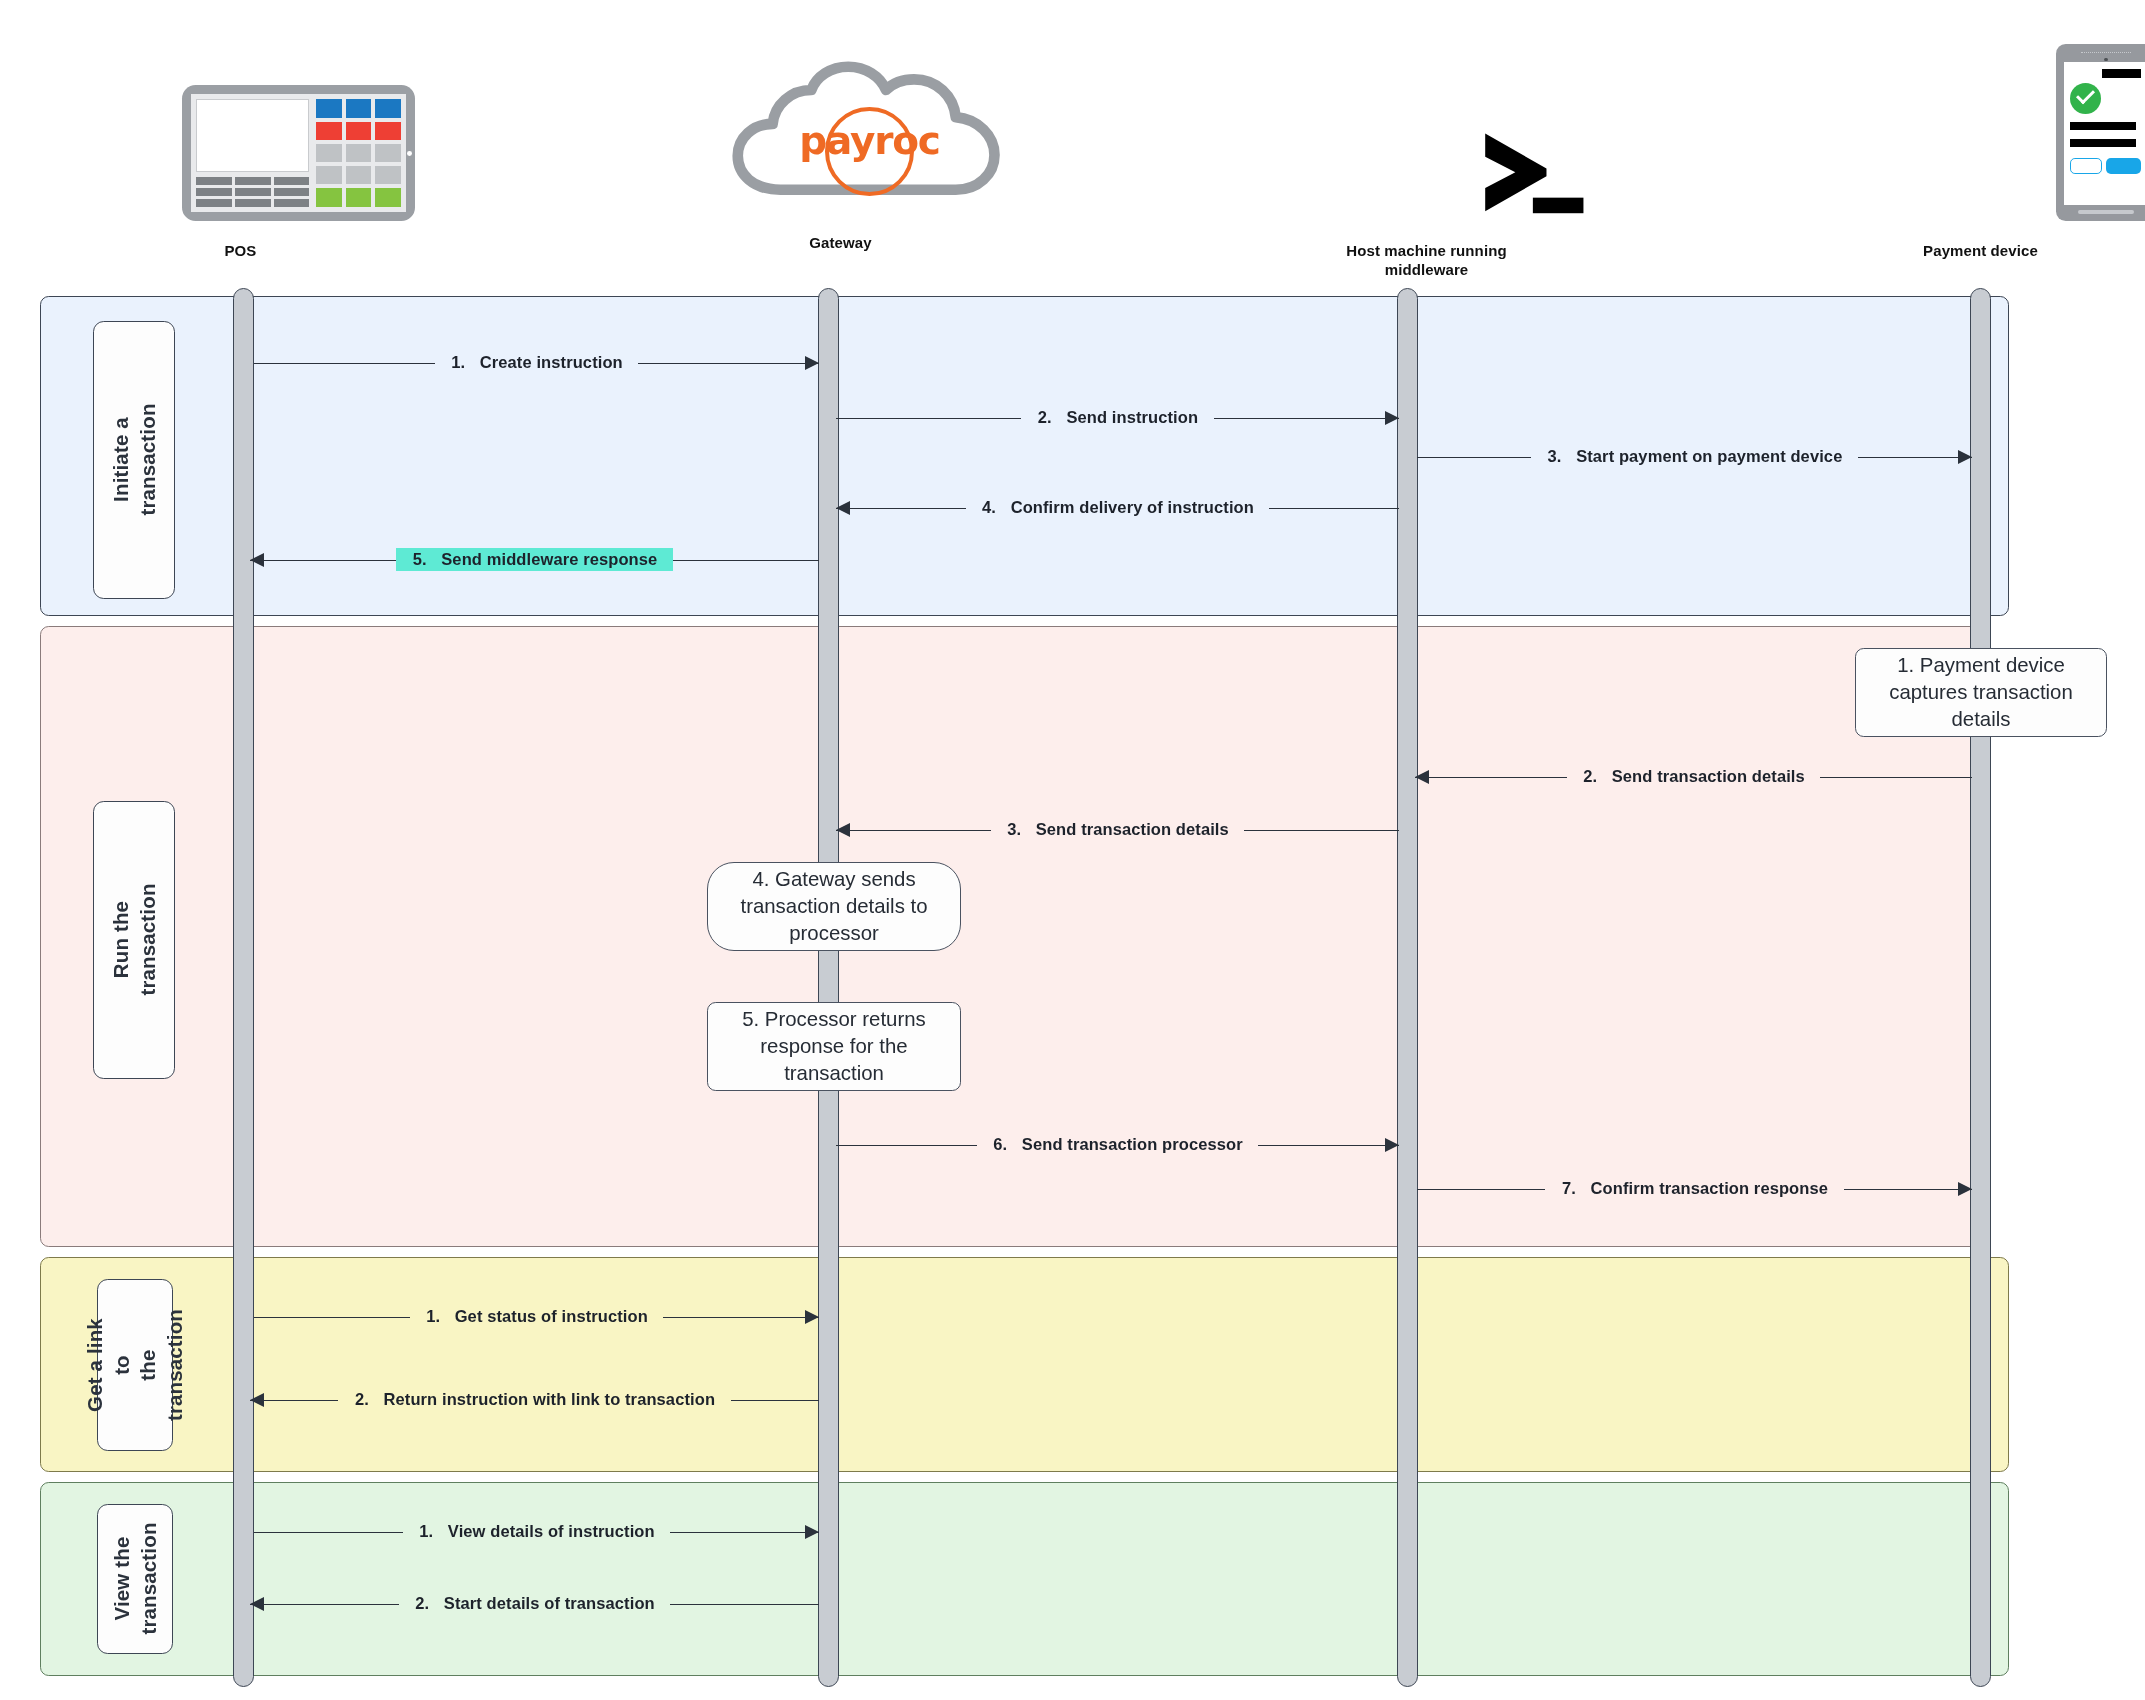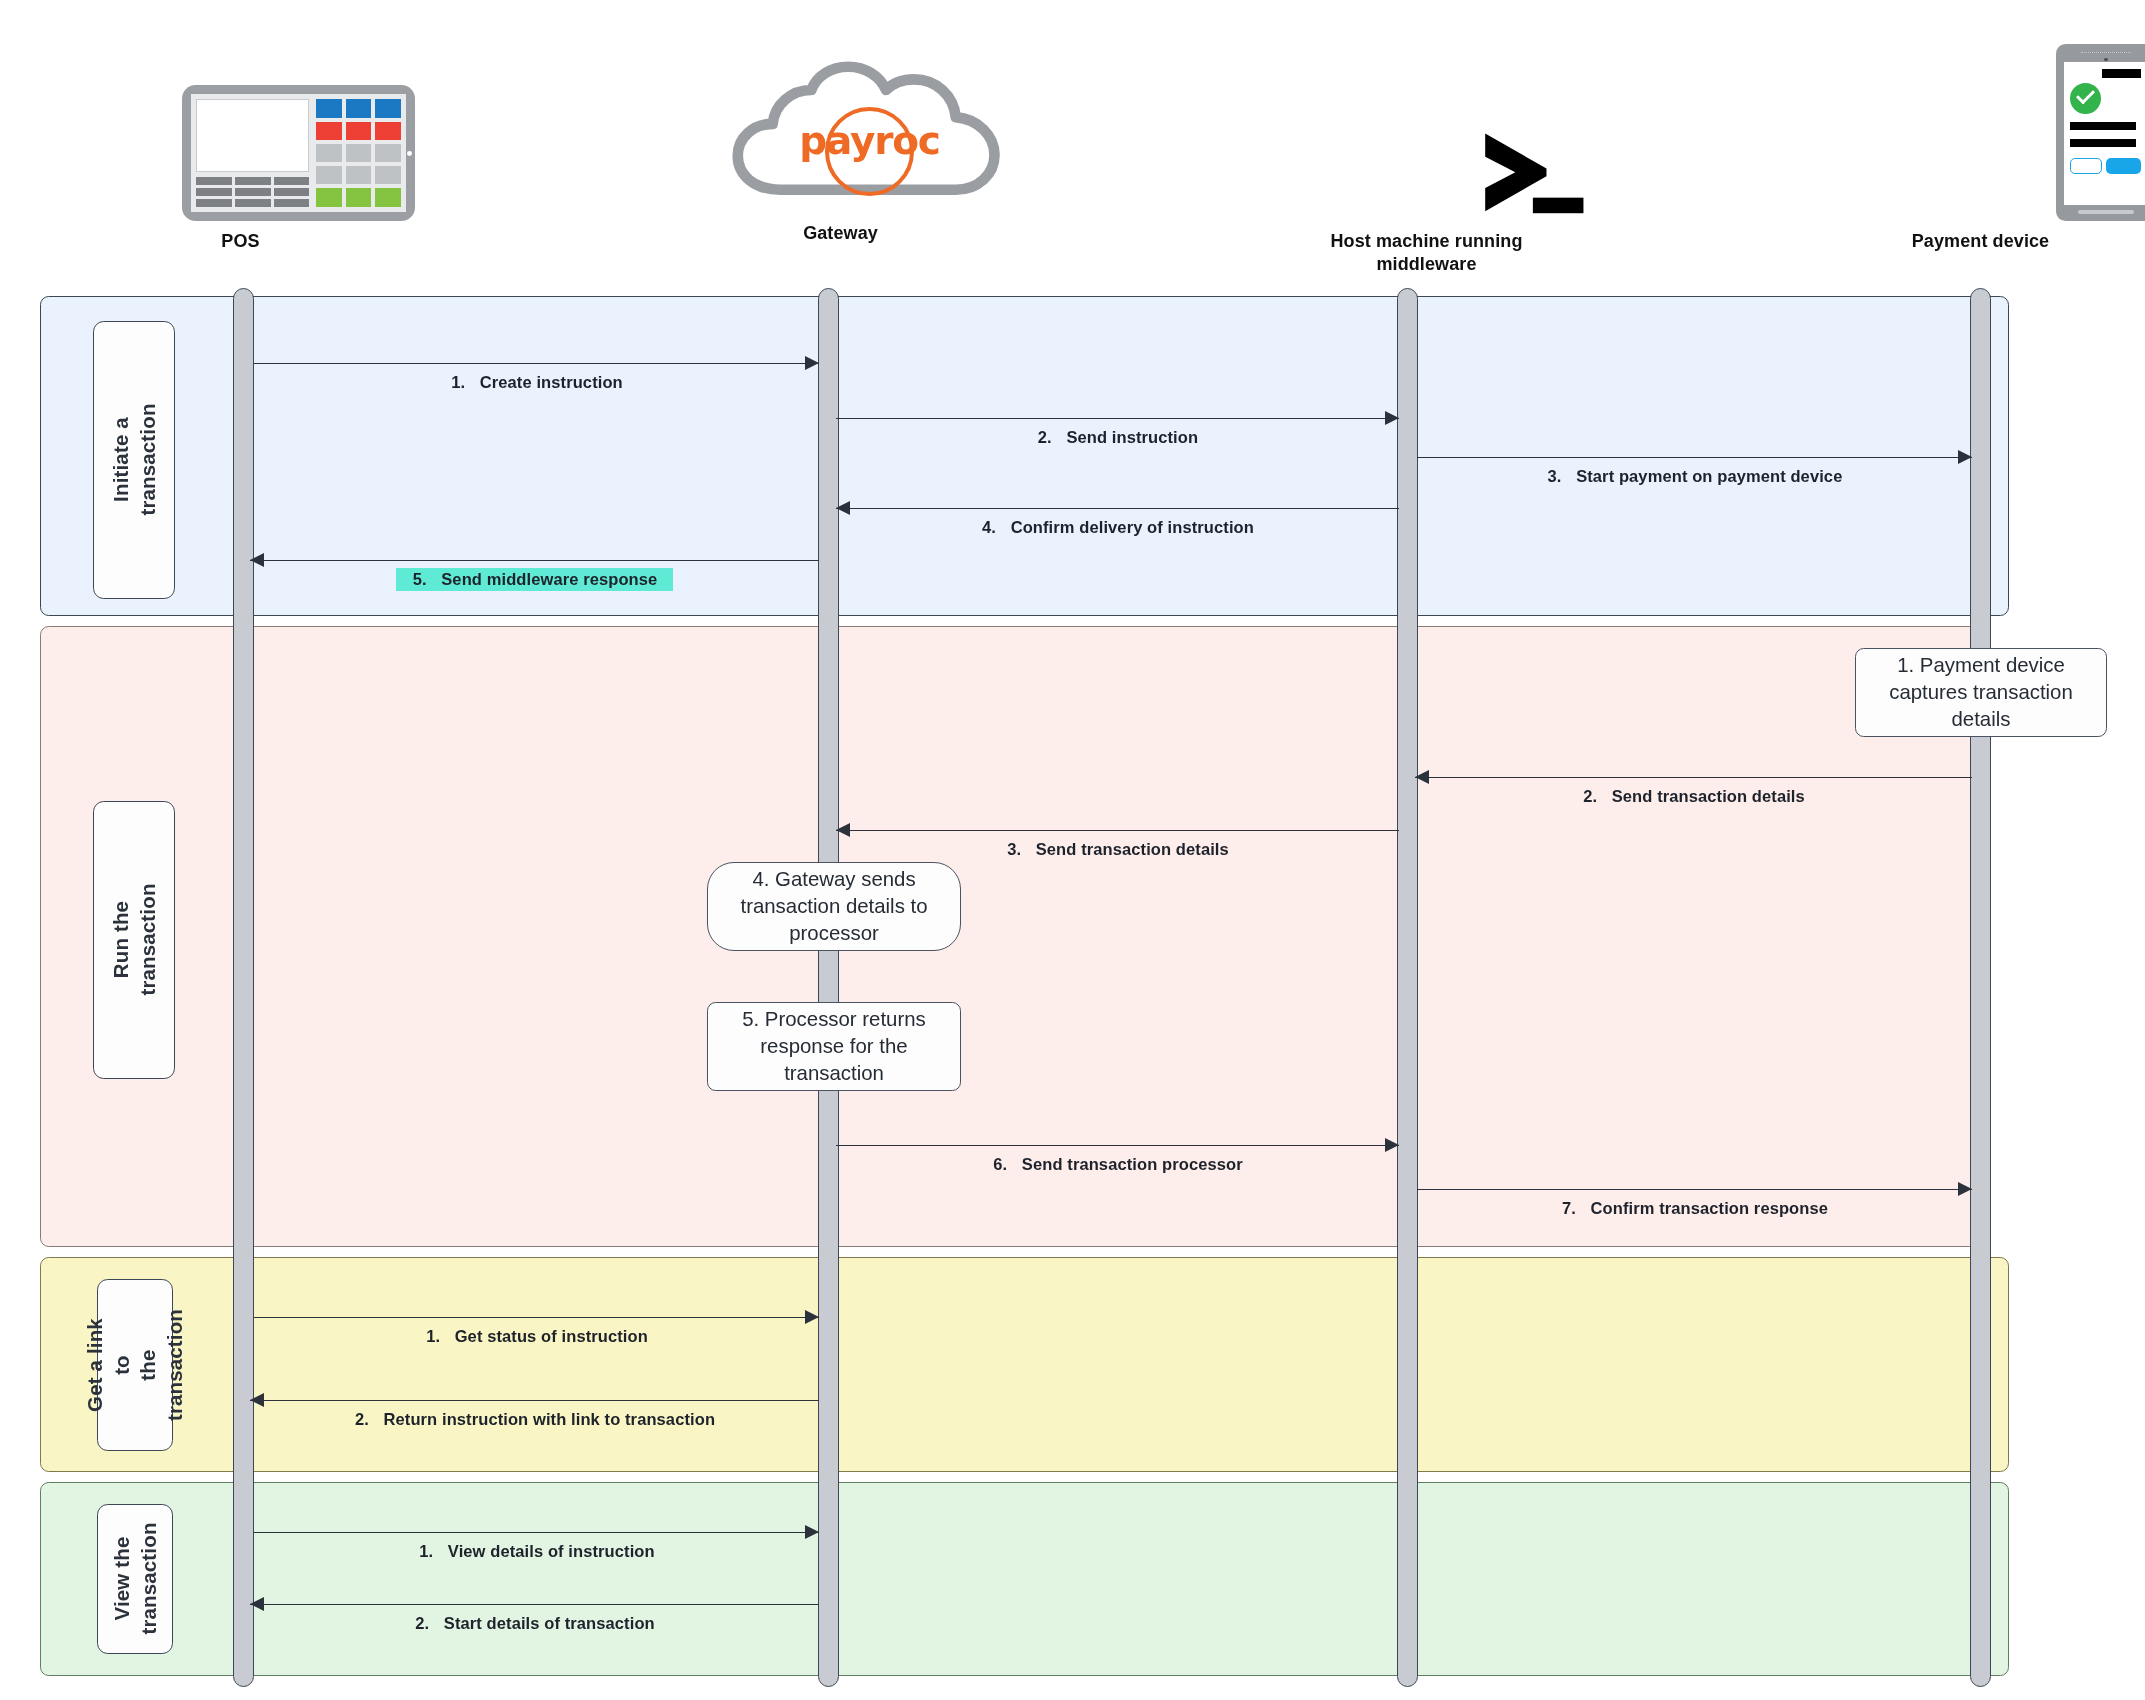--- a/index.html
+++ b/index.html
@@ -26,26 +26,26 @@
     text-align: center;
     width: 349px;
   }
   .actor-icon {
     height: 184px;
     display: flex;
     align-items: flex-end;
     justify-content: flex-end;
   }
   .actor-label {
-    font-size: 18px;
+    font-size: 15px;
     font-weight: bold;
     color: #111111;
     line-height: 1.28;
     letter-spacing: 0.1px;
-    margin-top: 9px;
+    margin-top: 20px;
   }
 
   
   .pos-icon {
     position: relative;
     width: 233px;
     height: 136px;
     background: #9b9fa4;
     border-radius: 13.6px;
     box-sizing: border-box;
@@ -304,21 +304,20 @@
   }
   .msg.to-left .head {
     left: 0;
     border-right: 14.6px solid #2b323c;
   }
   
   .cap-chip {
     position: relative;
     display: inline-block;
     padding: 0 8.7px;
-    margin-top: 20px;
   }
 
   
   .note {
     position: absolute;
     background: #fdfdfd;
     border: 1px solid #4a5260;
     border-radius: 8.7px;
     box-sizing: border-box;
     z-index: 7;

